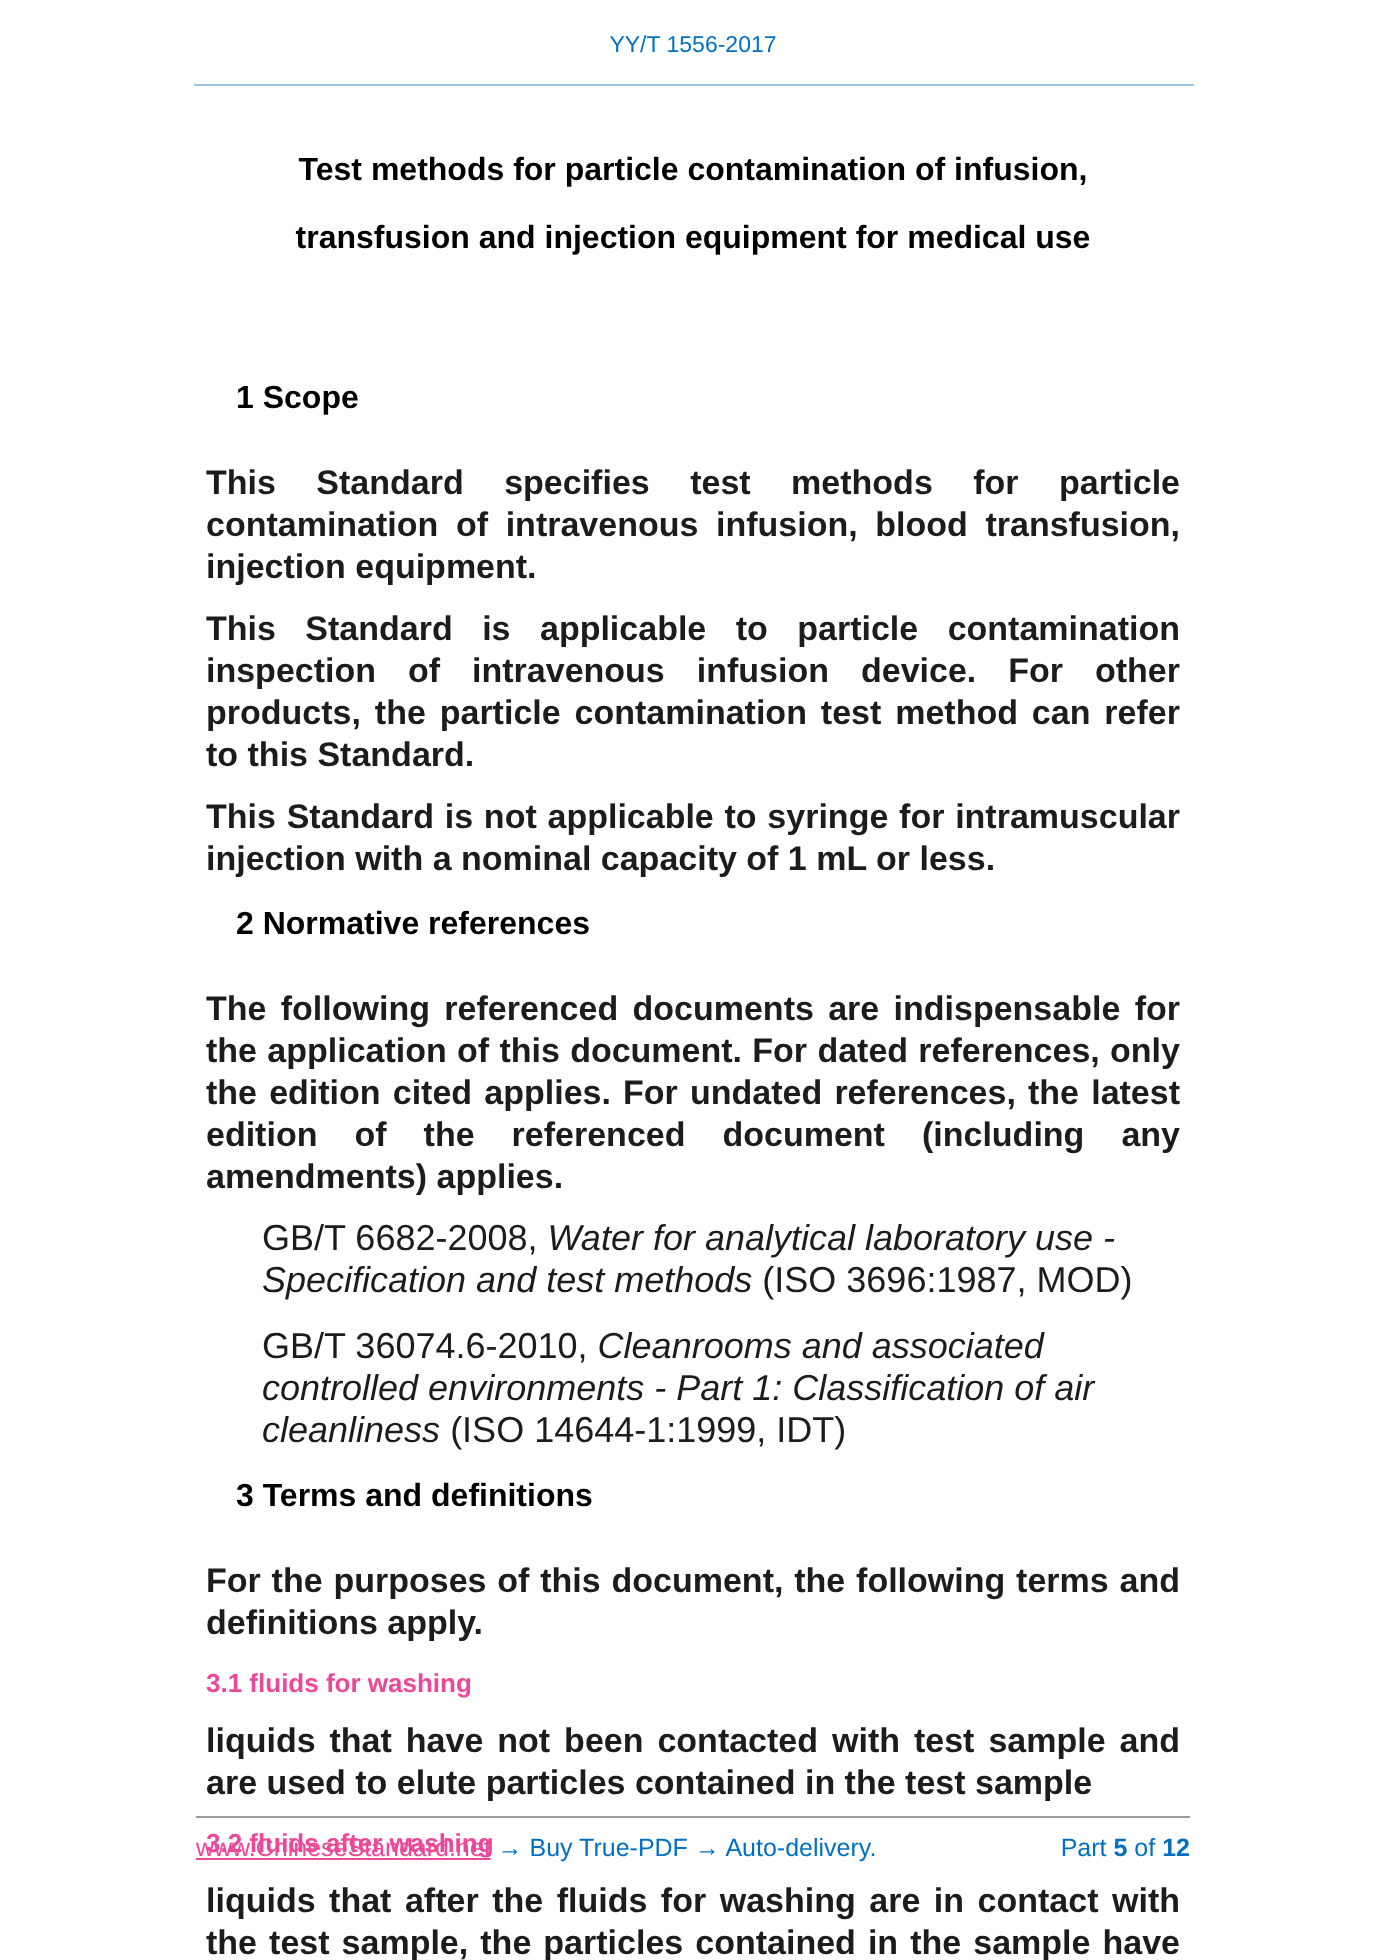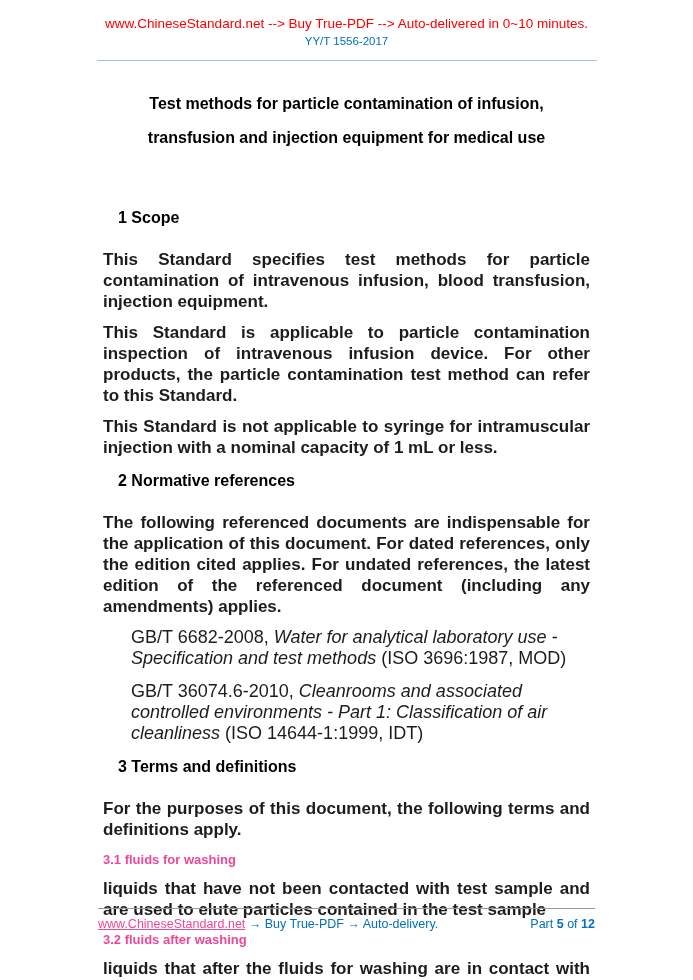--- a/index.html
+++ b/index.html
@@ -26,21 +26,20 @@
   .footer { position:absolute; left:98px; width:497px; bottom:48px; }
   .footer-rule { border-top:1px solid #9a9a9a; }
   .footer-row { display:flex; justify-content:space-between; align-items:baseline; margin-top:7px; font-size:12.5px; line-height:16px; color:#0070c0; }
   .footer-link { color:#ec4899; text-decoration:underline; cursor:pointer; }
   .bold { font-weight:700; }
 </style>
 </head>
 <body>
 
 <div class="header">
-  <div class="promo">www.ChineseStandard.net --&gt; Buy True-PDF --&gt; Auto-delivered in 0~10 minutes.</div>
   <div class="std-code">YY/T 1556-2017</div>
   <div class="head-rule"></div>
 </div>
 
 <div class="content">
 
   <div class="doc-title">
     <div>Test methods for particle contamination of infusion,</div>
     <div>transfusion and injection equipment for medical use</div>
   </div>

